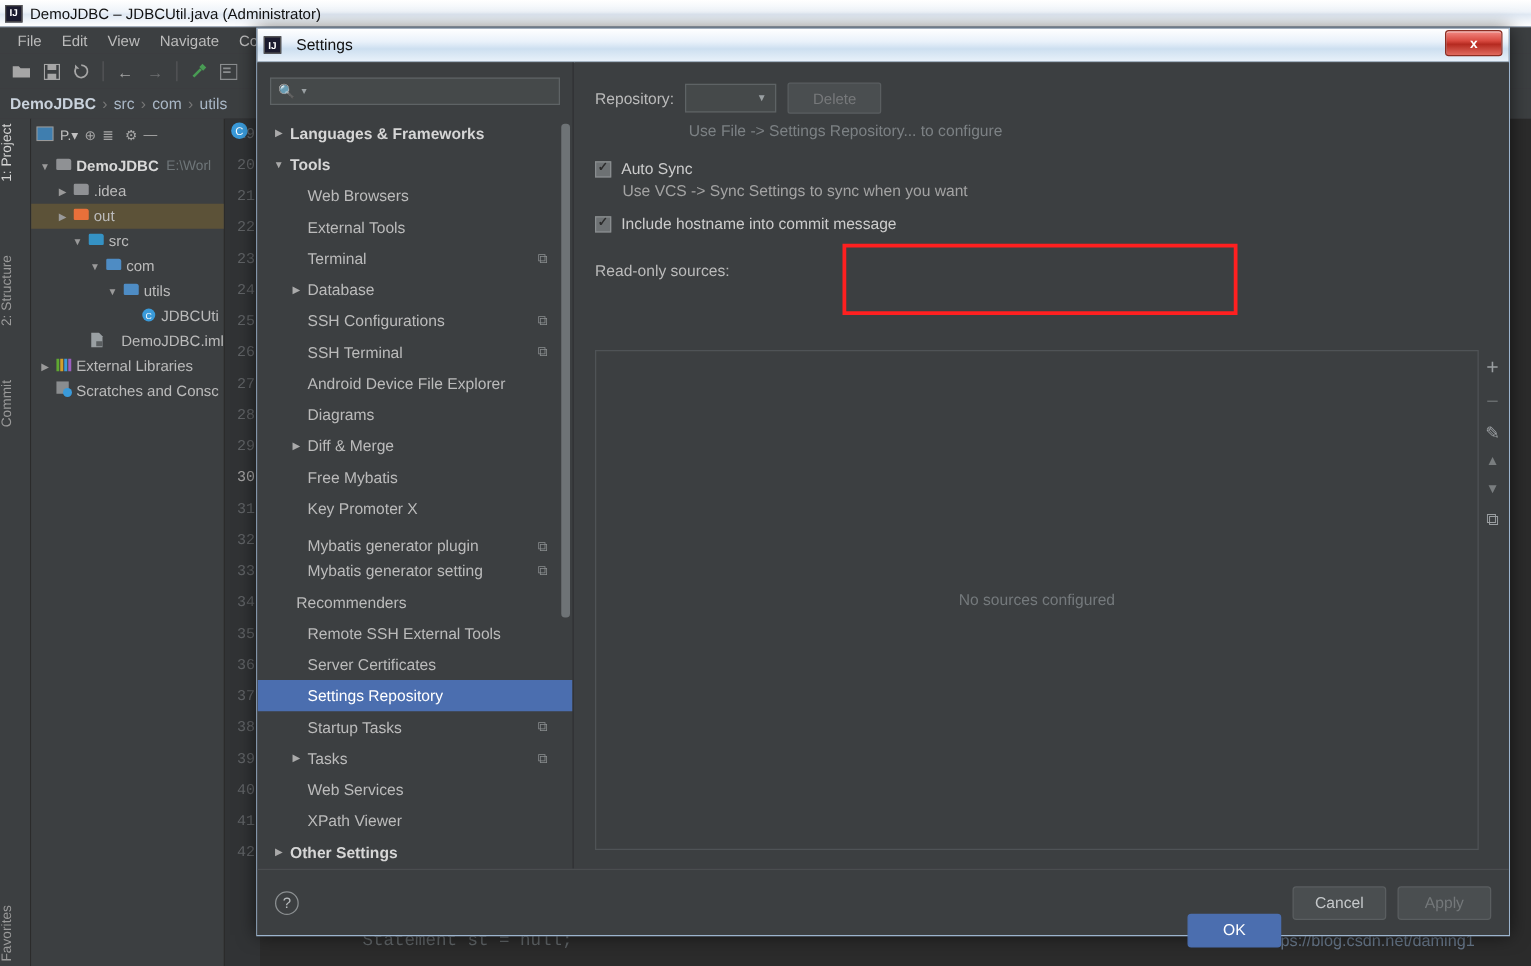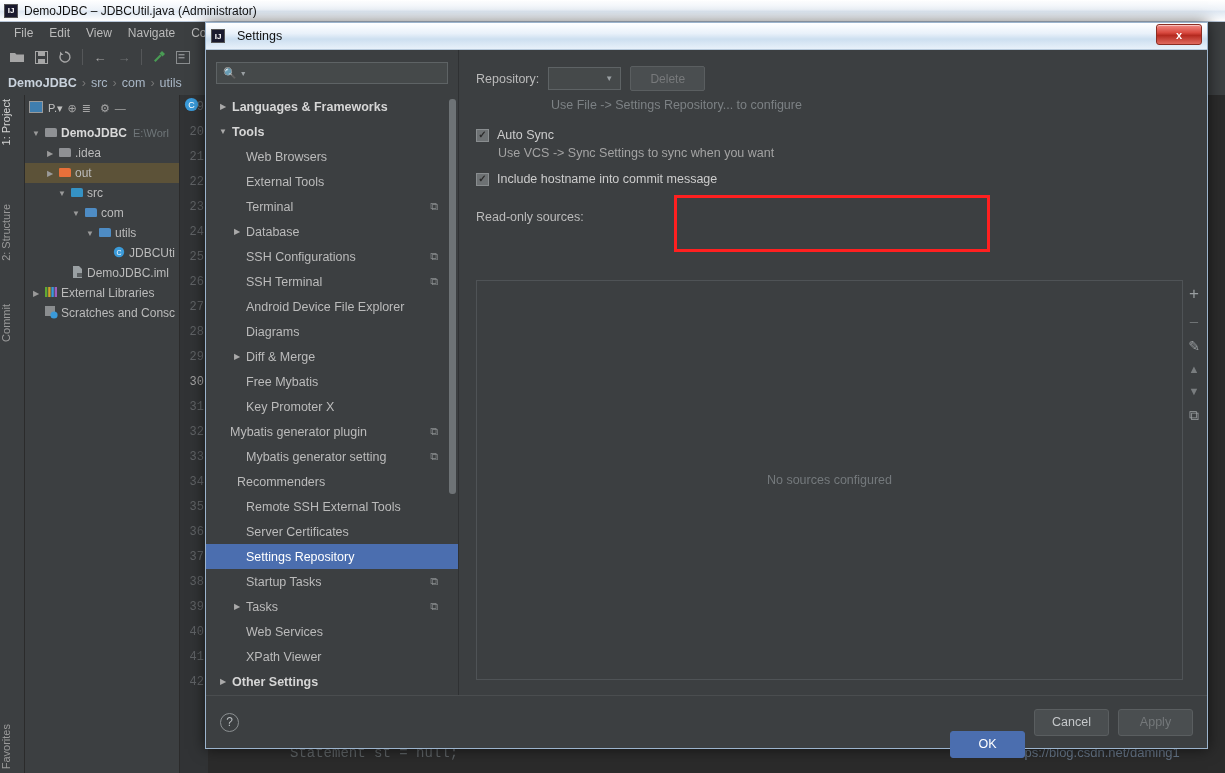--- a/index.html
+++ b/index.html
@@ -382,21 +382,21 @@
       </div>
       <div class="tree-row" style="padding-left:86px;">
         <span class="tico">
           <svg width="12" height="12" viewBox="0 0 12 12">
               <circle cx="6" cy="6" r="5.2" fill="#3a9ad9"></circle>
               <text x="6" y="9" font-size="7" fill="#fff" text-anchor="middle" font-family="Liberation Sans">C</text>
             </svg>
         </span>
         <span class="tlabel">JDBCUti</span>
       </div>
-      <div class="tree-row" style="padding-left:44px;">
+      <div class="tree-row" style="padding-left:44px;justify-content:space-between;">
         <span class="tico">
           <svg width="11" height="12" viewBox="0 0 11 12">
               <path d="M1 0h6l3 3v9H1z" fill="#9aa0a3"></path>
               <rect x="5" y="7" width="5" height="4" fill="#5a5e60"></rect>
             </svg>
         </span>
         <span class="tlabel">DemoJDBC.iml</span>
       </div>
       <div class="tree-row">
         <span class="arrow">▶</span>
@@ -520,21 +520,21 @@
         <div class="s-row" style="padding-left:24px;">
           <span class="s-arrow">▶</span>
           <span class="s-label">Diff &amp; Merge</span>
         </div>
         <div class="s-row" style="padding-left:38px;">
           <span class="s-label">Free Mybatis</span>
         </div>
         <div class="s-row" style="padding-left:38px;">
           <span class="s-label">Key Promoter X</span>
         </div>
-        <div class="s-row" style="padding-left:22px;">
+        <div class="s-row" style="padding-left:38px;align-items:flex-end;">
           <span class="s-label">Mybatis generator plugin</span>
           <span class="s-copy">⧉</span>
         </div>
         <div class="s-row" style="padding-left:38px;">
           <span class="s-label">Mybatis generator setting</span>
           <span class="s-copy">⧉</span>
         </div>
         <div class="s-row" style="padding-left:29px;">
           <span class="s-label">Recommenders</span>
         </div>

